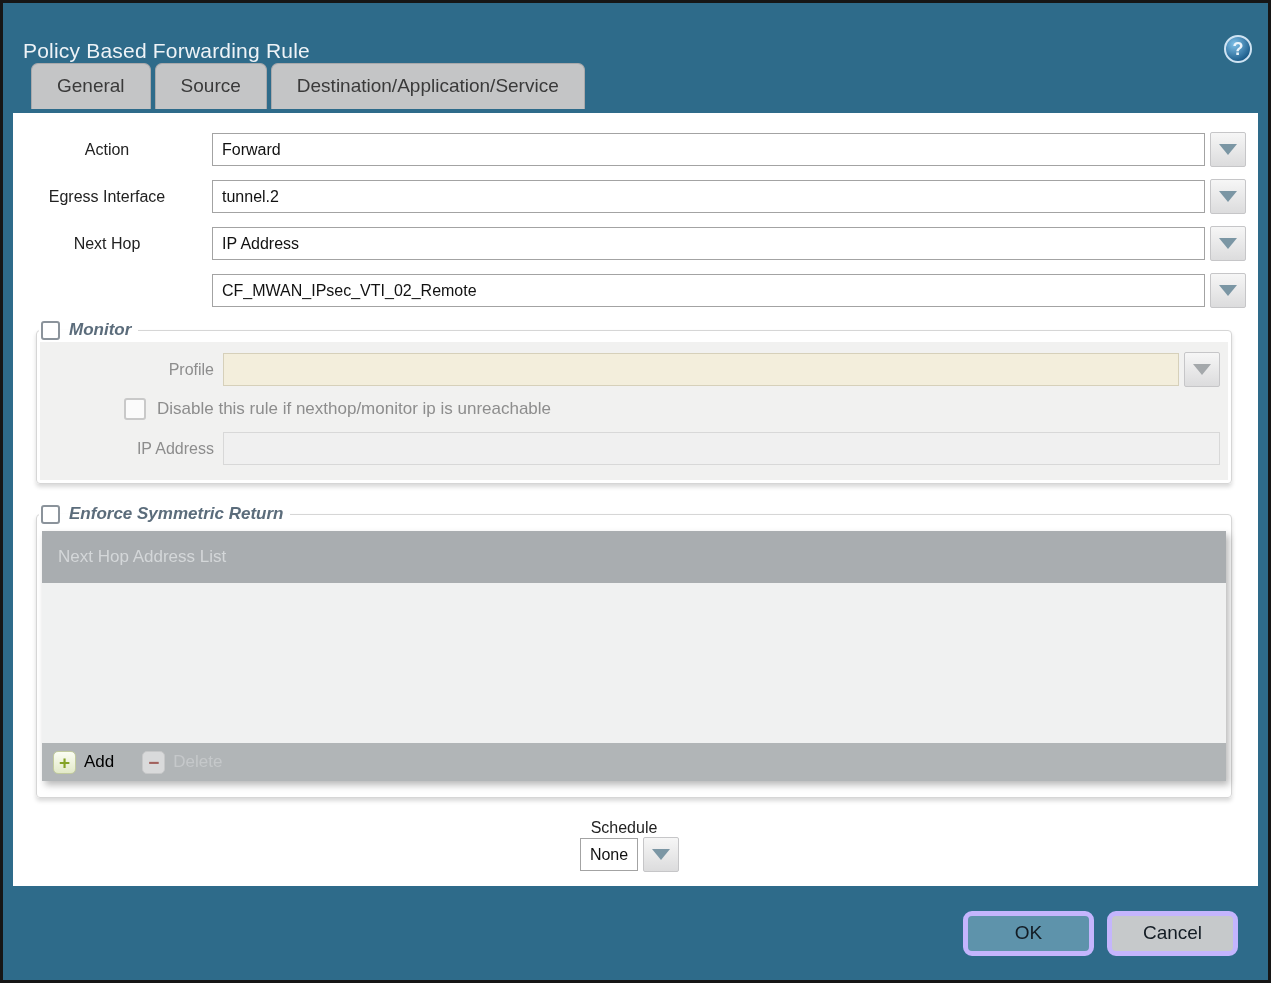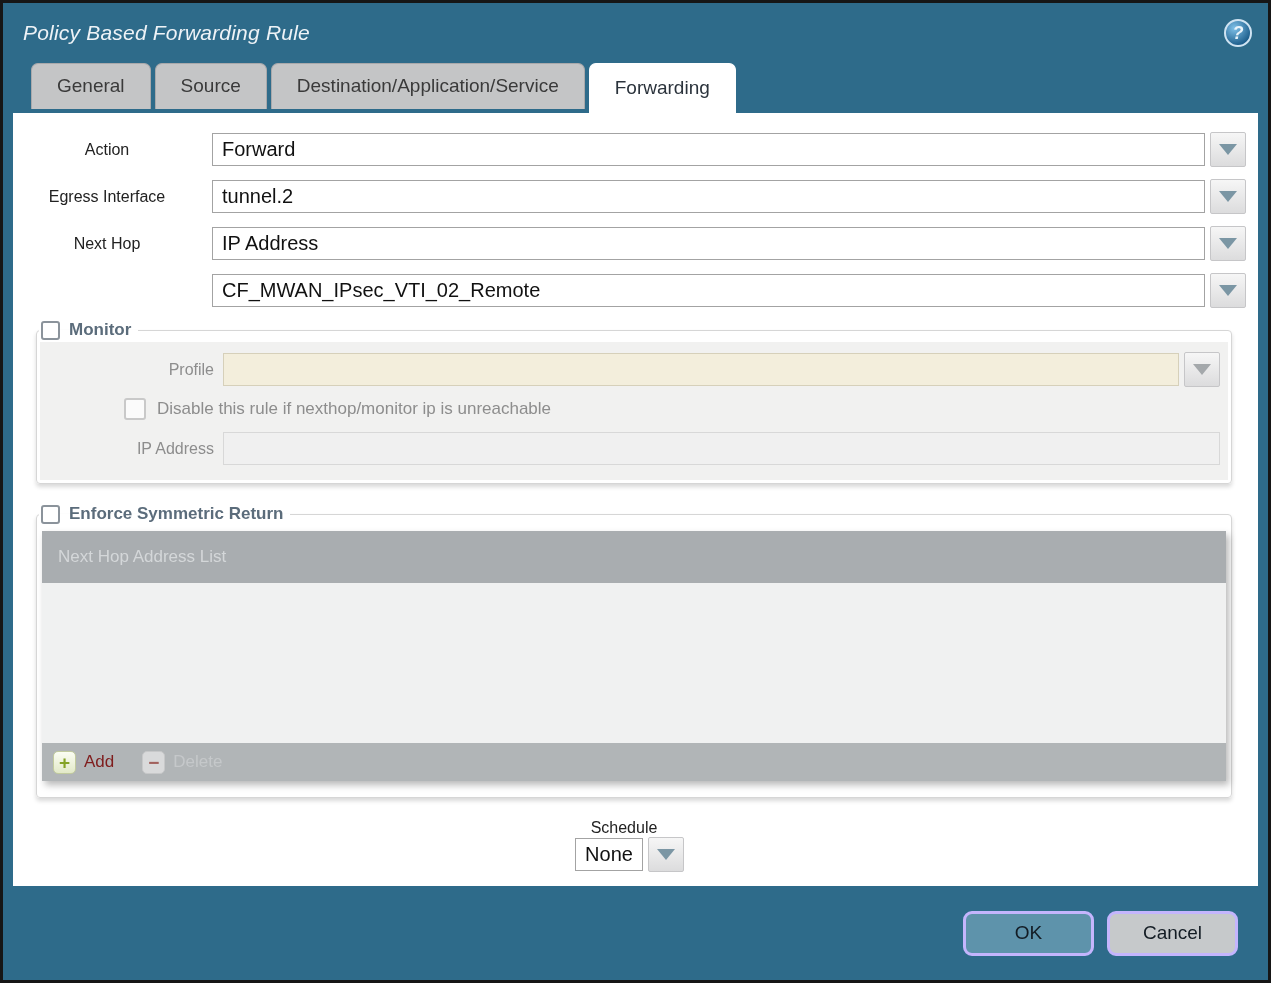--- a/index.html
+++ b/index.html
@@ -7,21 +7,21 @@
 
   .dialog {
     width:1271px; height:983px;
     border:3px solid #161616;
     background:#2e6b8a;
     display:flex; flex-direction:column;
     position:relative;
   }
 
   
-  .titlebar { height:60px; flex:none; display:flex; align-items:center; padding:0 16px 0 20px;font-style:italic; }
+  .titlebar { height:60px; flex:none; display:flex; align-items:flex-end; padding:0 16px 0 20px; }
   .title { font-size:21px; color:#eef3f7; letter-spacing:.2px; }
   .help {
     margin-left:auto; width:28px; height:28px; border-radius:50%;
     background:radial-gradient(circle at 35% 30%, #7fc0e8, #1d5e8c 75%);
     border:2px solid #cfe3f2;
     color:#eaf4fb; font-weight:bold; font-size:18px;
     display:flex; align-items:center; justify-content:center;
     cursor:pointer;
   }
 
@@ -43,38 +43,38 @@
     background:#ffffff; margin:0 10px; flex:1;
     padding:19px 12px 0 0; overflow:hidden; position:relative; z-index:1;
   }
 
   .row { display:flex; align-items:center; margin-bottom:12px; }
   .row .lbl { width:199px; flex:none; text-align:center; padding-right:11px; font-size:16px; color:#222; }
   .fgroup { flex:1; display:flex; align-items:center; gap:5px; }
   .fld {
     flex:1; height:33px; border:1px solid #a3a3a3; background:#fff;
     display:flex; align-items:center; padding:0 9px;
-    font-size:20px; color:#111; cursor:pointer;
+    font-size:16px; color:#111; cursor:pointer;
   }
   .ddbtn {
     width:36px; height:35px; flex:none;
     background:linear-gradient(#f6f6f6,#dcdcdd);
     border:1px solid #c6c6c8; border-radius:2px;
     display:flex; align-items:center; justify-content:center; cursor:pointer;
   }
   .arr { width:0; height:0; border-left:9px solid transparent; border-right:9px solid transparent; border-top:11px solid #7b96a4; }
   .arr.dis { border-top-color:#a4a8ab; }
 
   
   fieldset.group {
     border:1px solid #d6d6d6; border-radius:4px;
     margin:4px 14px 20px 23px; padding:0 0 3px 0;
     box-shadow:0 3px 4px rgba(0,0,0,0.15);
   }
-  legend.glegend { display:flex; align-items:center; gap:9px; margin-left:2px; padding:0 7px 0 2px; }
+  legend.glegend { display:flex; align-items:center; gap:9px; margin-left:2px; padding:0 7px 0 2px;font-style:italic; }
   .cb {
     width:19px; height:19px; border:2px solid #8b939b; border-radius:3px;
     background:#fff; flex:none; cursor:pointer;
   }
   .cb.dis { width:22px; height:22px; border-color:#c9c9c9; background:#fbfbfb; cursor:default; }
   .ltext { font-weight:bold; font-size:17px; color:#5b6c7b; }
 
   .monitor-panel { background:#f1f1f0; margin:2px 3px 0 3px; padding:10px 8px 15px 0; }
   .m-row { display:flex; align-items:center; margin-bottom:11px; }
   .m-row:last-child { margin-bottom:0; }
@@ -89,55 +89,54 @@
   .tbody { height:160px; background:#f0f1f1; }
   .tbar  { height:38px; background:#b1b5b7; display:flex; align-items:center; padding:0 11px; gap:28px; }
   .tbtn { display:flex; align-items:center; gap:8px; cursor:pointer; }
   .mini {
     width:23px; height:23px; border-radius:5px; flex:none;
     display:flex; align-items:center; justify-content:center;
     font-weight:bold; font-size:19px; line-height:1;
   }
   .mini.add { background:linear-gradient(#fbfdf3,#e2e9c8); border:1px solid #c2cb9e; color:#85a326; }
   .mini.del { background:#d9dadb; border:1px solid #c7c8c9; color:#a2615d; }
-  .tlabel.add { color:#7f1d1d; font-size:17px; }
+  .tlabel.add { color:#000000; font-size:17px; }
   .tlabel.del { color:#c5c8ca; font-size:17px; }
   .tbtn.disabled { cursor:default; }
 
   .schedule { margin-top:21px;flex-direction:column; }
 
   
   .footer {
     height:94px; flex:none; background:#2e6b8a;
     display:flex; align-items:center; justify-content:flex-end;
     gap:13px; padding-right:30px;
   }
   .btn {
-    height:45px; min-width:131px; border:3px solid #c4b5fd; border-radius:9px;
+    height:45px; min-width:131px; border:5px solid #c4b5fd; border-radius:9px;
     font-size:19px; color:#131c24; cursor:pointer;
     display:flex; align-items:center; justify-content:center;
   }
   .btn.ok { background:#5e93ab; }
   .btn.cancel { background:#c6c9cb; }
 </style>
 </head>
 <body>
 
 <div class="dialog">
 
   <div class="titlebar">
     <span class="title">Policy Based Forwarding Rule</span>
     <div class="help">?</div>
   </div>
 
   <div class="tabstrip">
     <div class="tab">General</div>
     <div class="tab">Source</div>
     <div class="tab">Destination/Application/Service</div>
-    <div class="tab active">Forwarding</div>
   </div>
 
   <div class="content">
 
     <div class="row">
       <div class="lbl">Action</div>
       <div class="fgroup">
         <div class="fld">Forward</div>
         <div class="ddbtn">
             <span class="arr"></span>

